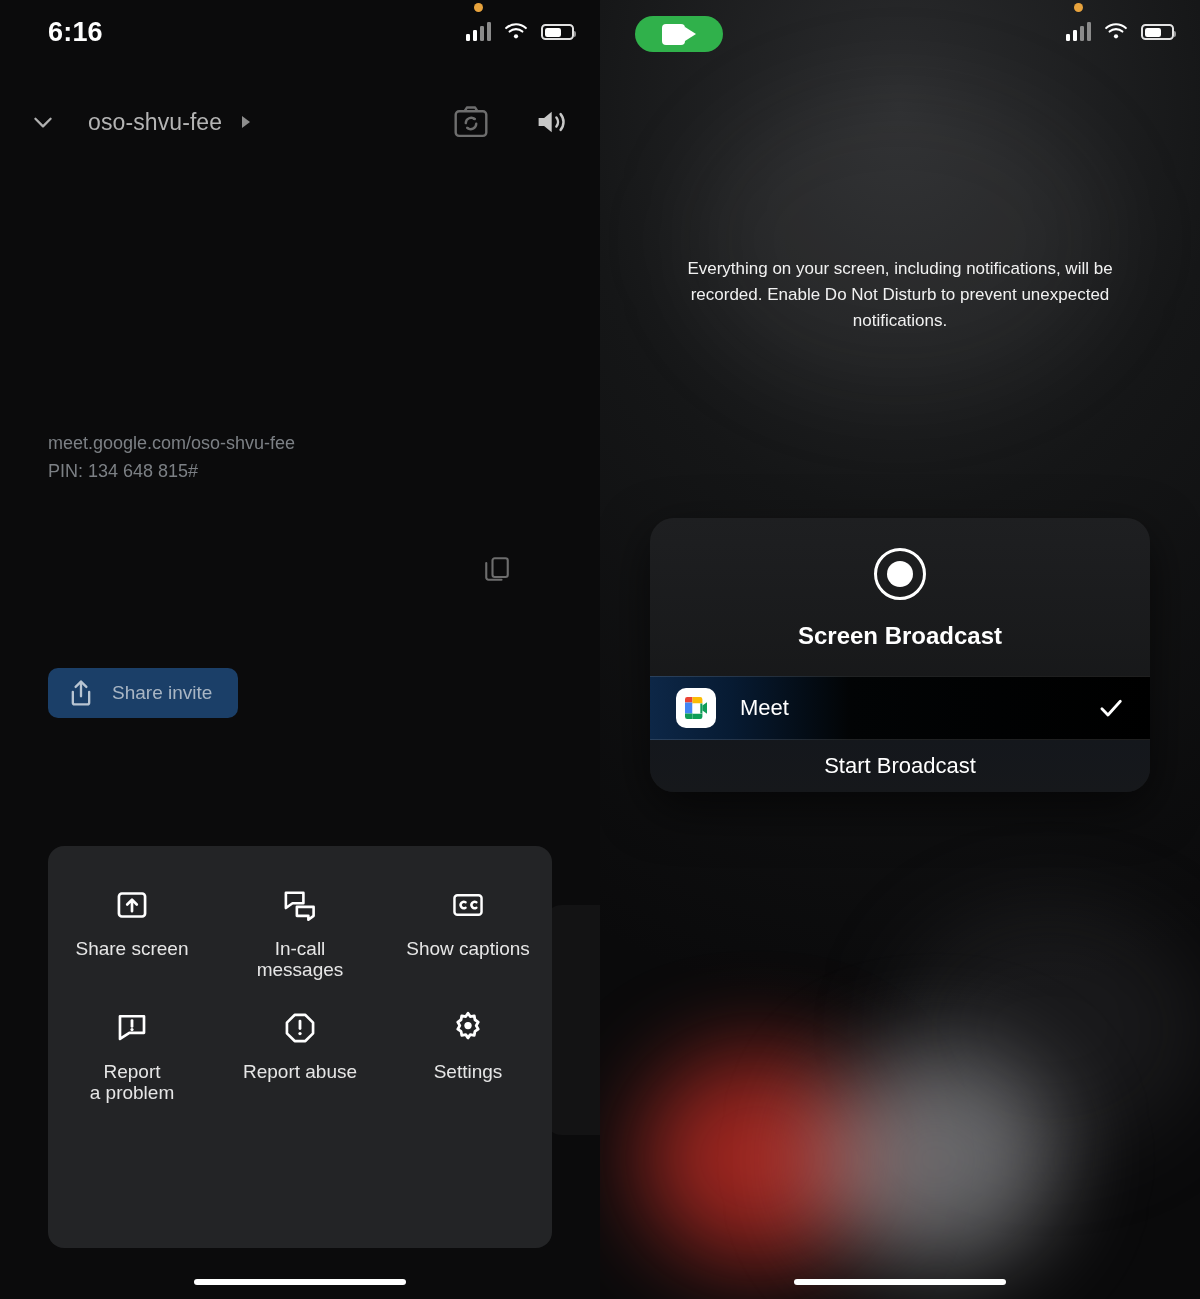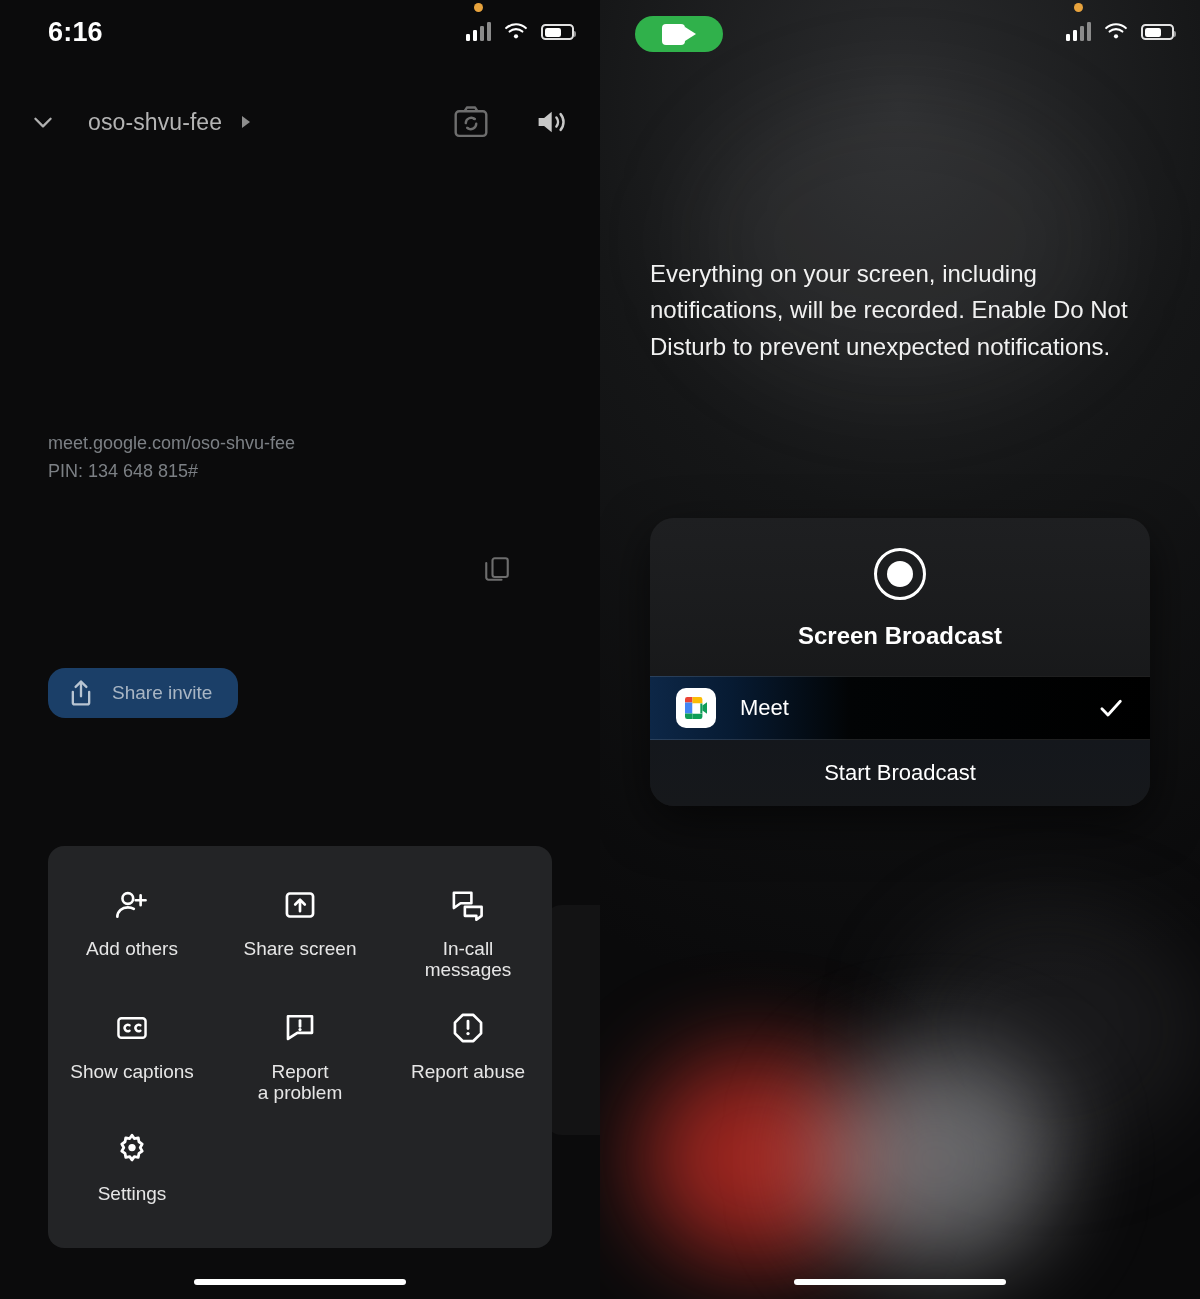--- a/index.html
+++ b/index.html
@@ -74,21 +74,21 @@
   .info-block { font-size:18px; color:#7c8085; line-height:1.55; }
   .copy-btn {
     position:absolute; right:30px; top:118px; width:42px; height:42px;
     display:flex; align-items:center; justify-content:center;
   }
 
   .share-invite {
     position:absolute; left:48px; top:668px; z-index:10;
     height:50px; padding:0 26px 0 20px;
     display:flex; align-items:center; gap:18px;
-    background:#1b3f68; border:none; border-radius:17px;
+    background:#1b3f68; border:none; border-radius:10px;
     color:#a9b6c4; font-size:19px; font-family:inherit; cursor:pointer;
   }
 
   .bottom-sheet {
     position:absolute; left:48px; right:48px; top:846px; height:402px; z-index:15;
     background:#232426; border-radius:16px;
     display:grid; grid-template-columns:repeat(3,1fr); grid-auto-rows:min-content;
     padding:36px 0 0 0; row-gap:18px;
   }
   .sheet-item {
@@ -119,22 +119,22 @@
   }
   .cam-glyph {
     position:relative; width:34px; height:21px;
   }
   .cam-glyph .body { position:absolute; left:0; top:0; width:23px; height:21px; background:#fff; border-radius:4px; }
   .cam-glyph .lens { position:absolute; right:0; top:3px; width:0; height:0;
     border-top:7.5px solid transparent; border-bottom:7.5px solid transparent; border-left:11px solid #fff; }
 
   .warn-text {
     position:absolute; top:256px; left:50%; transform:translateX(-50%);
-    width:500px; z-index:20;
-    font-size:24px; line-height:1.52; color:#f1f1f1;
+    width:500px; text-align:center; z-index:20;
+    font-size:17px; line-height:1.52; color:#f1f1f1;
   }
 
   .broadcast-card {
     position:absolute; left:50px; top:518px; width:500px; z-index:30;
     border-radius:24px; overflow:hidden;
     background:linear-gradient(180deg,#1e1f21 0%,#131415 100%);
     box-shadow:0 16px 50px rgba(0,0,0,.6);
   }
   .bc-top { padding:30px 12px 26px; text-align:center; }
   .rec-ring {
@@ -153,21 +153,21 @@
     cursor:pointer;
   }
   .meet-icon {
     width:40px; height:40px; border-radius:10px; background:#fff;
     display:flex; align-items:center; justify-content:center; flex:0 0 auto;
   }
   .bc-row .app-name { margin-left:24px; font-size:22px; color:#fff; }
   .bc-check { margin-left:auto; width:26px; height:26px; }
 
   .bc-start {
-    height:66px; display:flex; align-items:center; justify-content:center;
+    height:52px; display:flex; align-items:center; justify-content:center;
     background:linear-gradient(180deg,#14171c 0%,#16181b 100%);
     font-size:22px; color:#fff; cursor:pointer;
   }
 </style>
 </head>
 <body>
 
 <div class="stage">
 
   <div class="panel-left">
@@ -236,30 +236,20 @@
       <svg width="26" height="28" viewBox="0 0 22 24">
         <path d="M11 2.4v12.4" stroke="#b9c5d2" stroke-width="2" stroke-linecap="round"></path>
         <path d="M6.4 6.8L11 2.2l4.6 4.6" stroke="#b9c5d2" stroke-width="2" fill="none" stroke-linecap="round" stroke-linejoin="round"></path>
         <path d="M4 11v9.4a1.4 1.4 0 001.4 1.4h11.2A1.4 1.4 0 0018 20.4V11" stroke="#b9c5d2" stroke-width="2" fill="none" stroke-linecap="round"></path>
       </svg>
       <span>Share invite</span>
     </button>
 
     <div class="bottom-sheet">
 
-      <div class="sheet-item">
-        <span class="ic">
-          <svg width="34" height="32" viewBox="0 0 26 24">
-            <circle cx="9.8" cy="7" r="4.1" stroke="#fff" stroke-width="2" fill="none"></circle>
-            <path d="M1.8 21c0-4.4 3.6-7.2 8-7.2 1.7 0 3.3.4 4.6 1.2" stroke="#fff" stroke-width="2" fill="none" stroke-linecap="round"></path>
-            <path d="M19.6 4.6v7.6M15.8 8.4h7.6" stroke="#fff" stroke-width="2" stroke-linecap="round"></path>
-          </svg>
-        </span>
-        <span class="lbl">Add others</span>
-      </div>
 
       <div class="sheet-item">
         <span class="ic">
           <svg width="32" height="32" viewBox="0 0 24 24">
             <rect x="2.2" y="3.4" width="19.6" height="17.2" rx="2.2" stroke="#fff" stroke-width="2" fill="none"></rect>
             <path d="M12 16.6V8.2M8.4 11.6L12 8l3.6 3.6" stroke="#fff" stroke-width="2" fill="none" stroke-linecap="round" stroke-linejoin="round"></path>
           </svg>
         </span>
         <span class="lbl">Share screen</span>
       </div>

